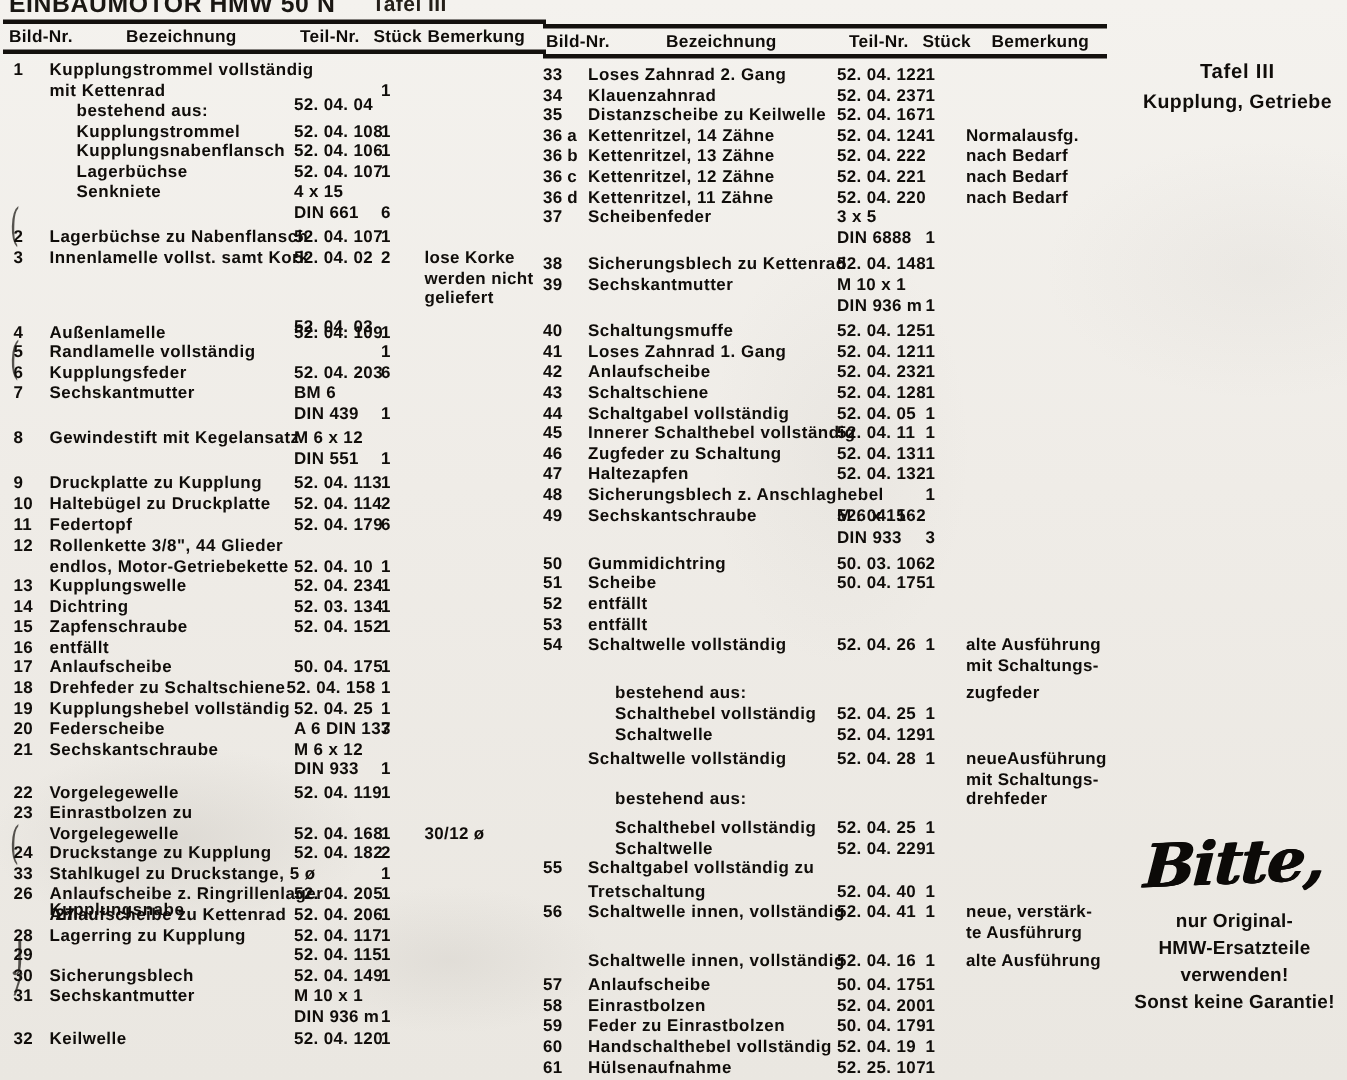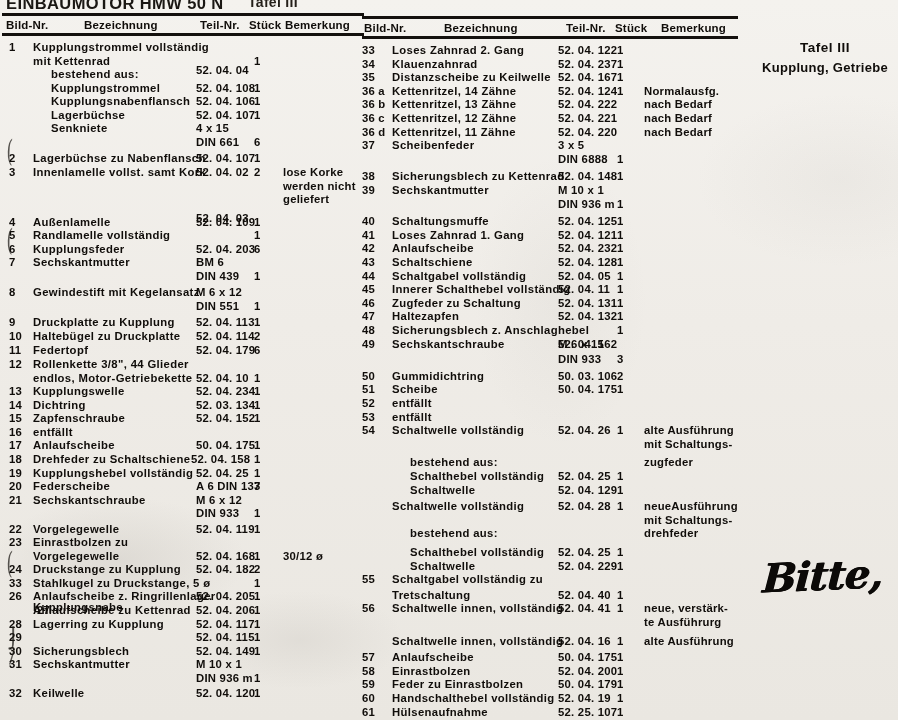--- a/index.html
+++ b/index.html
@@ -432,20 +432,26 @@
       </div>
   </div>
 
   <div class="tafel-block">
     <div class="tafel-line1">Tafel III</div>
     <div class="tafel-line2">Kupplung, Getriebe</div>
   </div>
 
   <div class="bitte-block">
     <div class="bitte-word">Bitte,</div>
+    <div class="bitte-sub" id="notice-lines">
+        <div>nur Original-</div>
+        <div>HMW-Ersatzteile</div>
+        <div>verwenden!</div>
+        <div>Sonst keine Garantie!</div>
+      </div>
   </div>
 
   <div class="penmark crescent" style="left:4px;top:136px;">(</div>
   <div class="penmark crescent" style="left:4px;top:225px;">(</div>
   <div class="penmark crescent" style="left:4px;top:548px;">(</div>
   <div class="penmark" style="left:8px;top:628px;font-size:20px;">⌡</div>
   <div class="penmark" style="left:9px;top:648px;font-size:18px;">/</div>
 
 </div>
 

